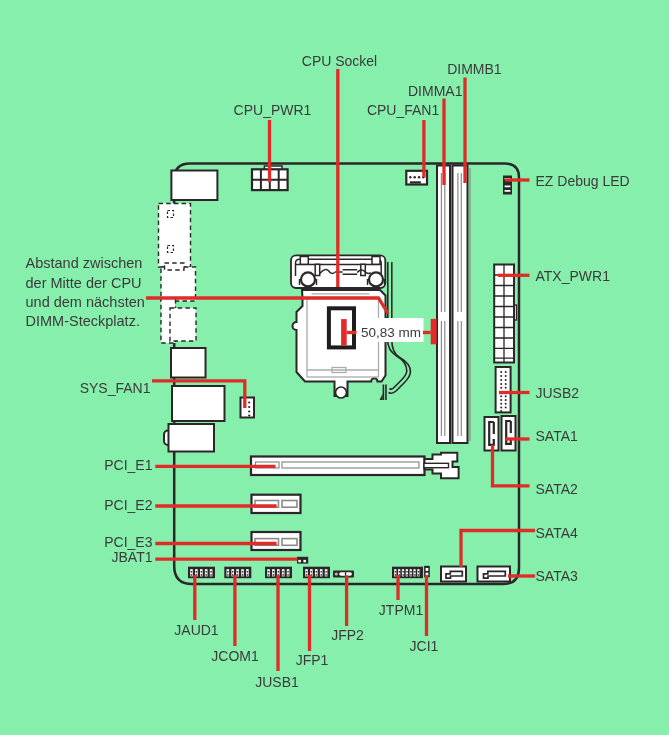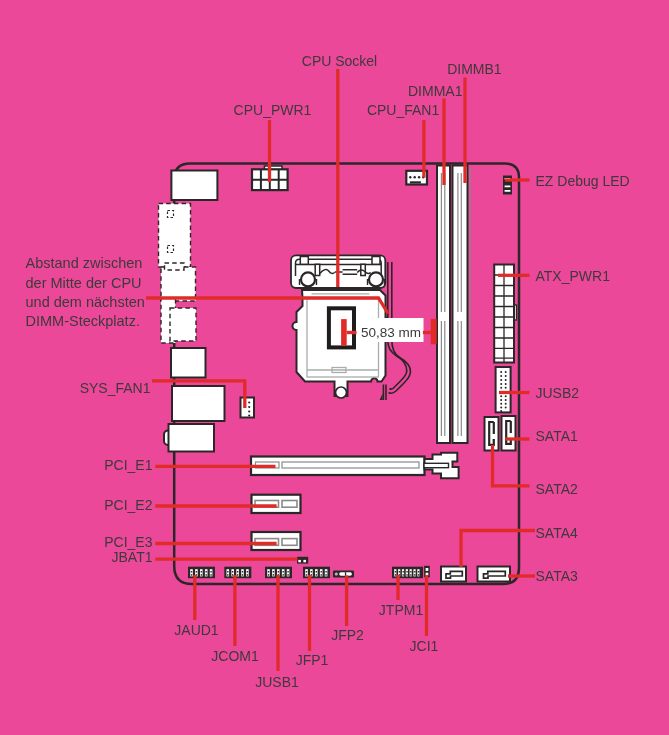--- a/index.html
+++ b/index.html
@@ -1,16 +1,16 @@
 <!DOCTYPE html>
 <html><head>
 <meta charset="utf-8">
 <style>
   html,body{margin:0;padding:0;background:#fff;}
-  #page{position:relative;width:669px;height:735px;background:#ec4899;overflow:hidden;}
+  #page{position:relative;width:669px;height:735px;background:#86efac;overflow:hidden;}
   svg{position:absolute;left:0;top:0;}
   text{font-family:"Liberation Sans",sans-serif;fill:#3d3a3b;}
 </style>
 </head>
 <body>
 <div id="page">
 <svg width="669" height="735" viewBox="0 0 669 735">
 <g fill="none" stroke="#2b2728" stroke-width="2.5">
 
   <path d="M 190,163.5 H 505 Q 519,163.5 519,177.5 V 568 Q 519,584 503,584 H 192 Q 174.2,584 174.2,566 V 179.5 Q 174.2,163.5 190,163.5"></path>

